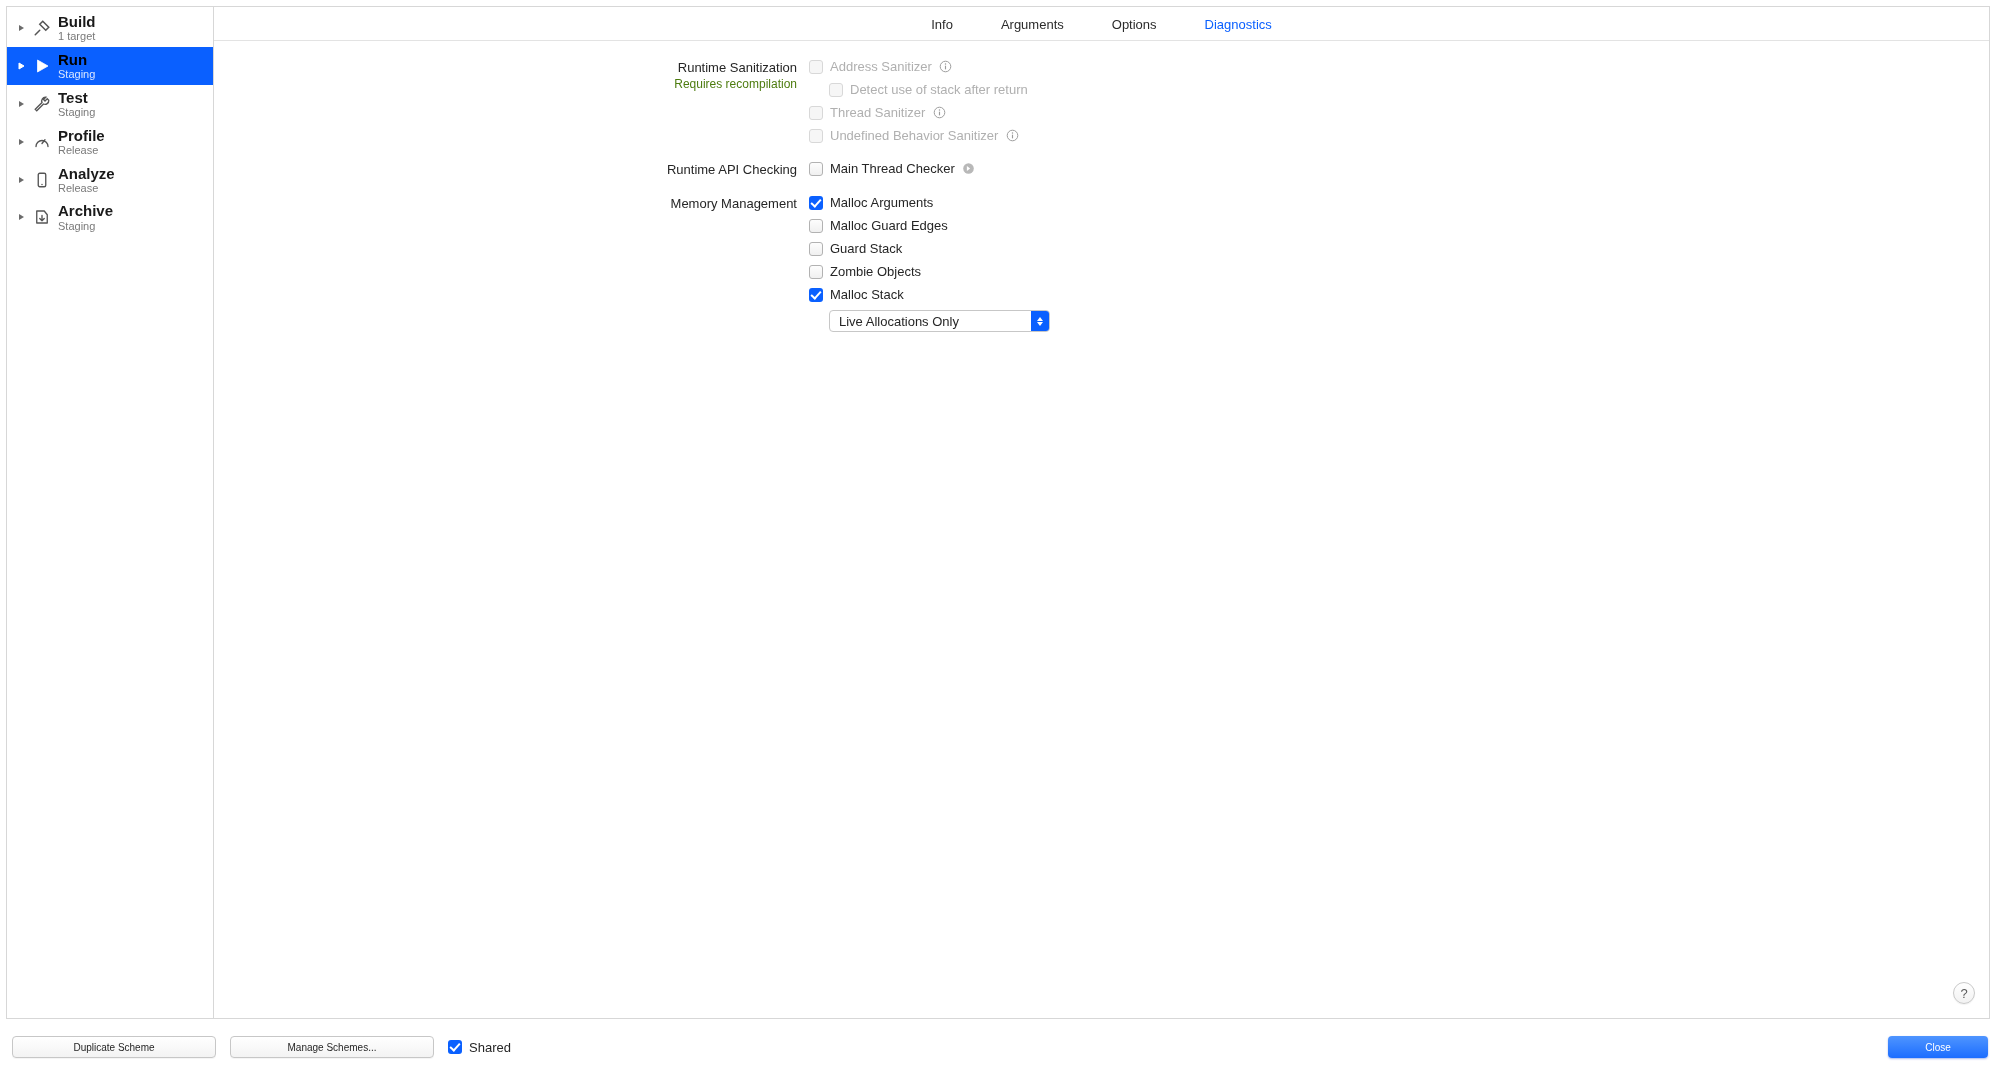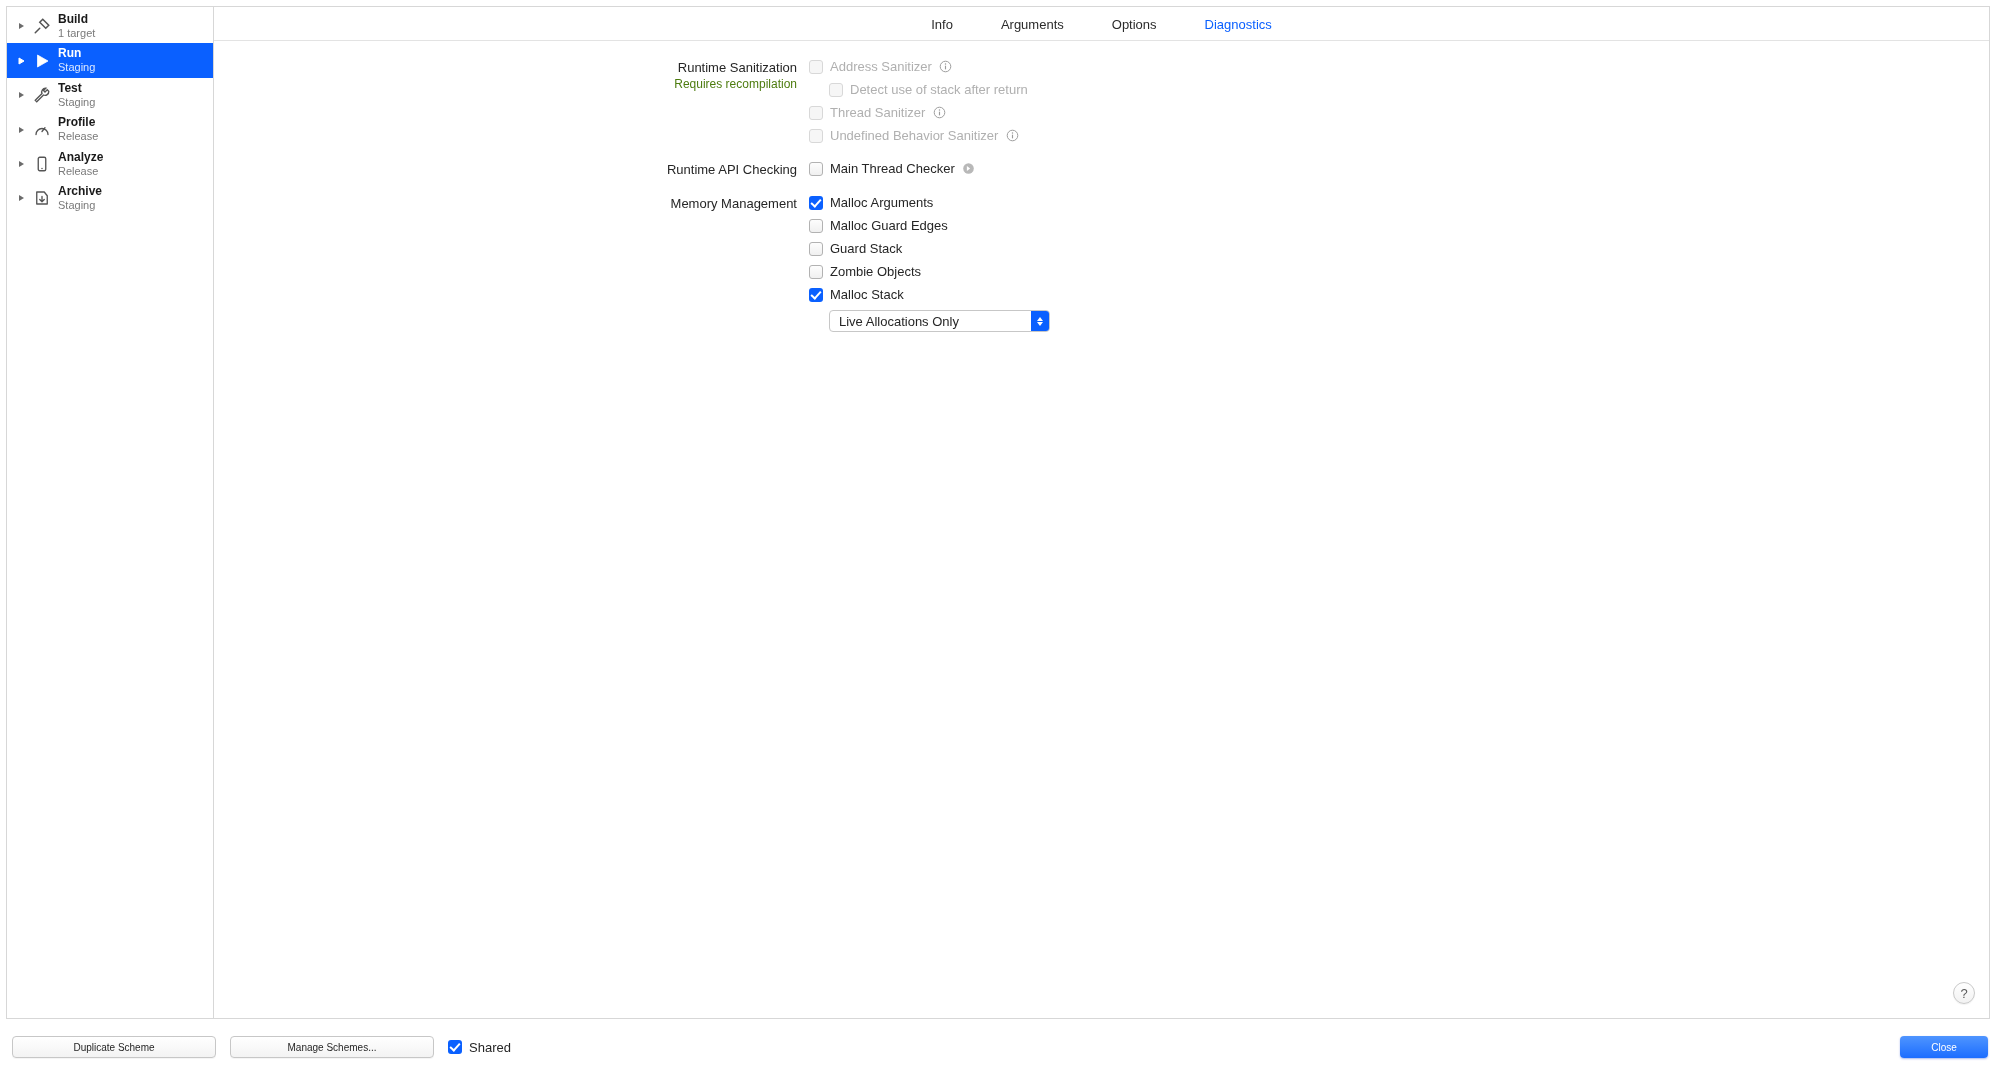--- a/index.html
+++ b/index.html
@@ -45,24 +45,24 @@
   }
   .side-item .ic {
     width: 20px;
     height: 20px;
     flex: 0 0 20px;
     display: flex;
     align-items: center;
     justify-content: center;
   }
   .side-item .txts { display: flex; flex-direction: column; }
-  .side-item .title { font-weight: 600; font-size: 12px; color: #1a1a1a; }
+  .side-item .title { font-weight: 600; font-size: 15px; color: #1a1a1a; }
   .side-item .sub { font-size: 11px; color: #7a7a7a; }
   .side-item.selected { background: #0a60ff; }
-  .side-item.selected .title { color: #ffffff; }
+  .side-item.selected .title { color: #000000; }
   .side-item.selected .sub { color: rgba(255,255,255,0.85); }
   .side-item.selected .chev svg path { stroke: #fff; fill:#fff; }
   .side-item.selected .ic svg * { stroke: #fff; fill: #fff; }
 
   .content {
     flex: 1;
     display: flex;
     flex-direction: column;
     min-width: 0;
   }
@@ -195,21 +195,21 @@
     font-size: 10px;
     display: flex; align-items: center; justify-content:center;
     box-shadow: 0 1px 0 rgba(0,0,0,0.04);
   }
   .mac-btn.wide { width: 204px; padding:0; }
   .footer .spacer { flex:1; }
   .mac-btn.primary {
     border: none;
     background: linear-gradient(#4f95ff,#1c6dff);
     color: #fff;
-    width: 88px;
+    width: 100px;
     box-shadow: 0 1px 2px rgba(0,50,200,0.35);
   }
   .shared-row { display:flex; gap:7px; font-size:13px;}
 </style>
 </head>
 <body>
 
 <div class="main-area">
 
   <div class="sidebar">

